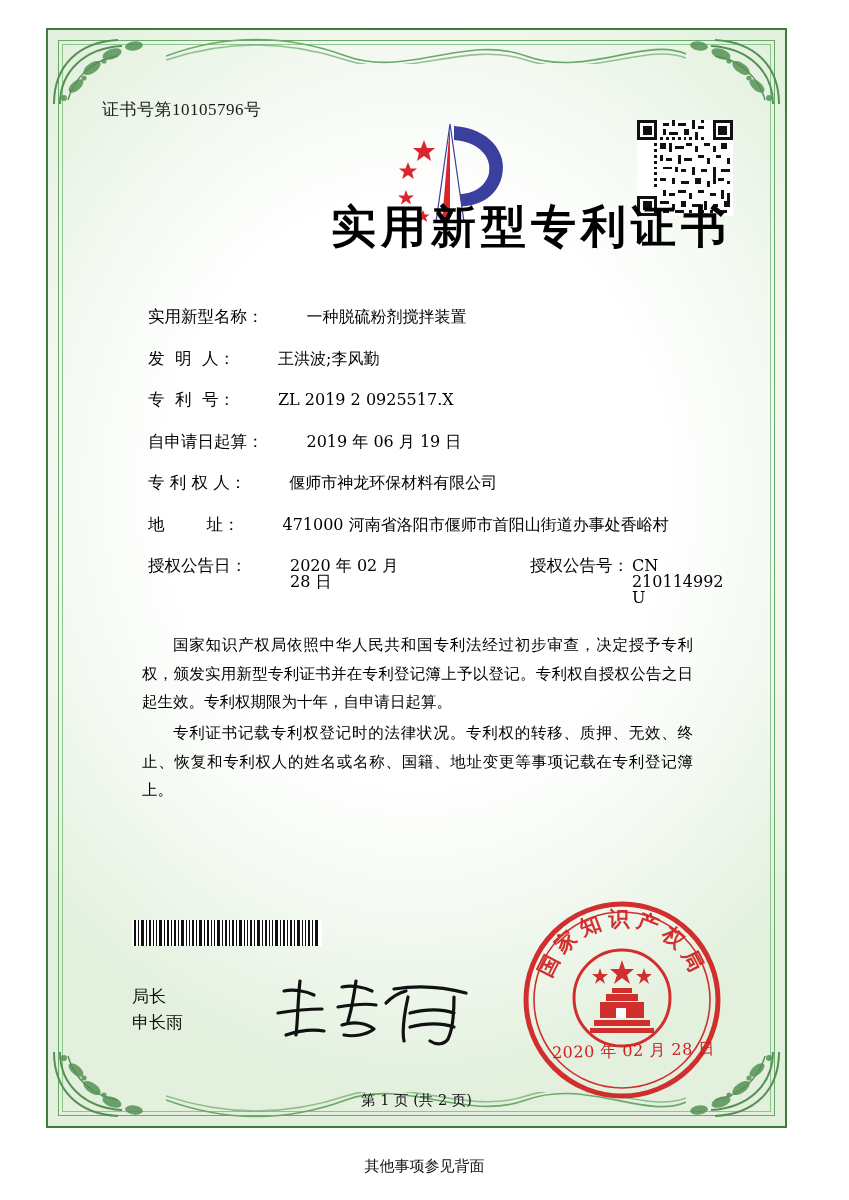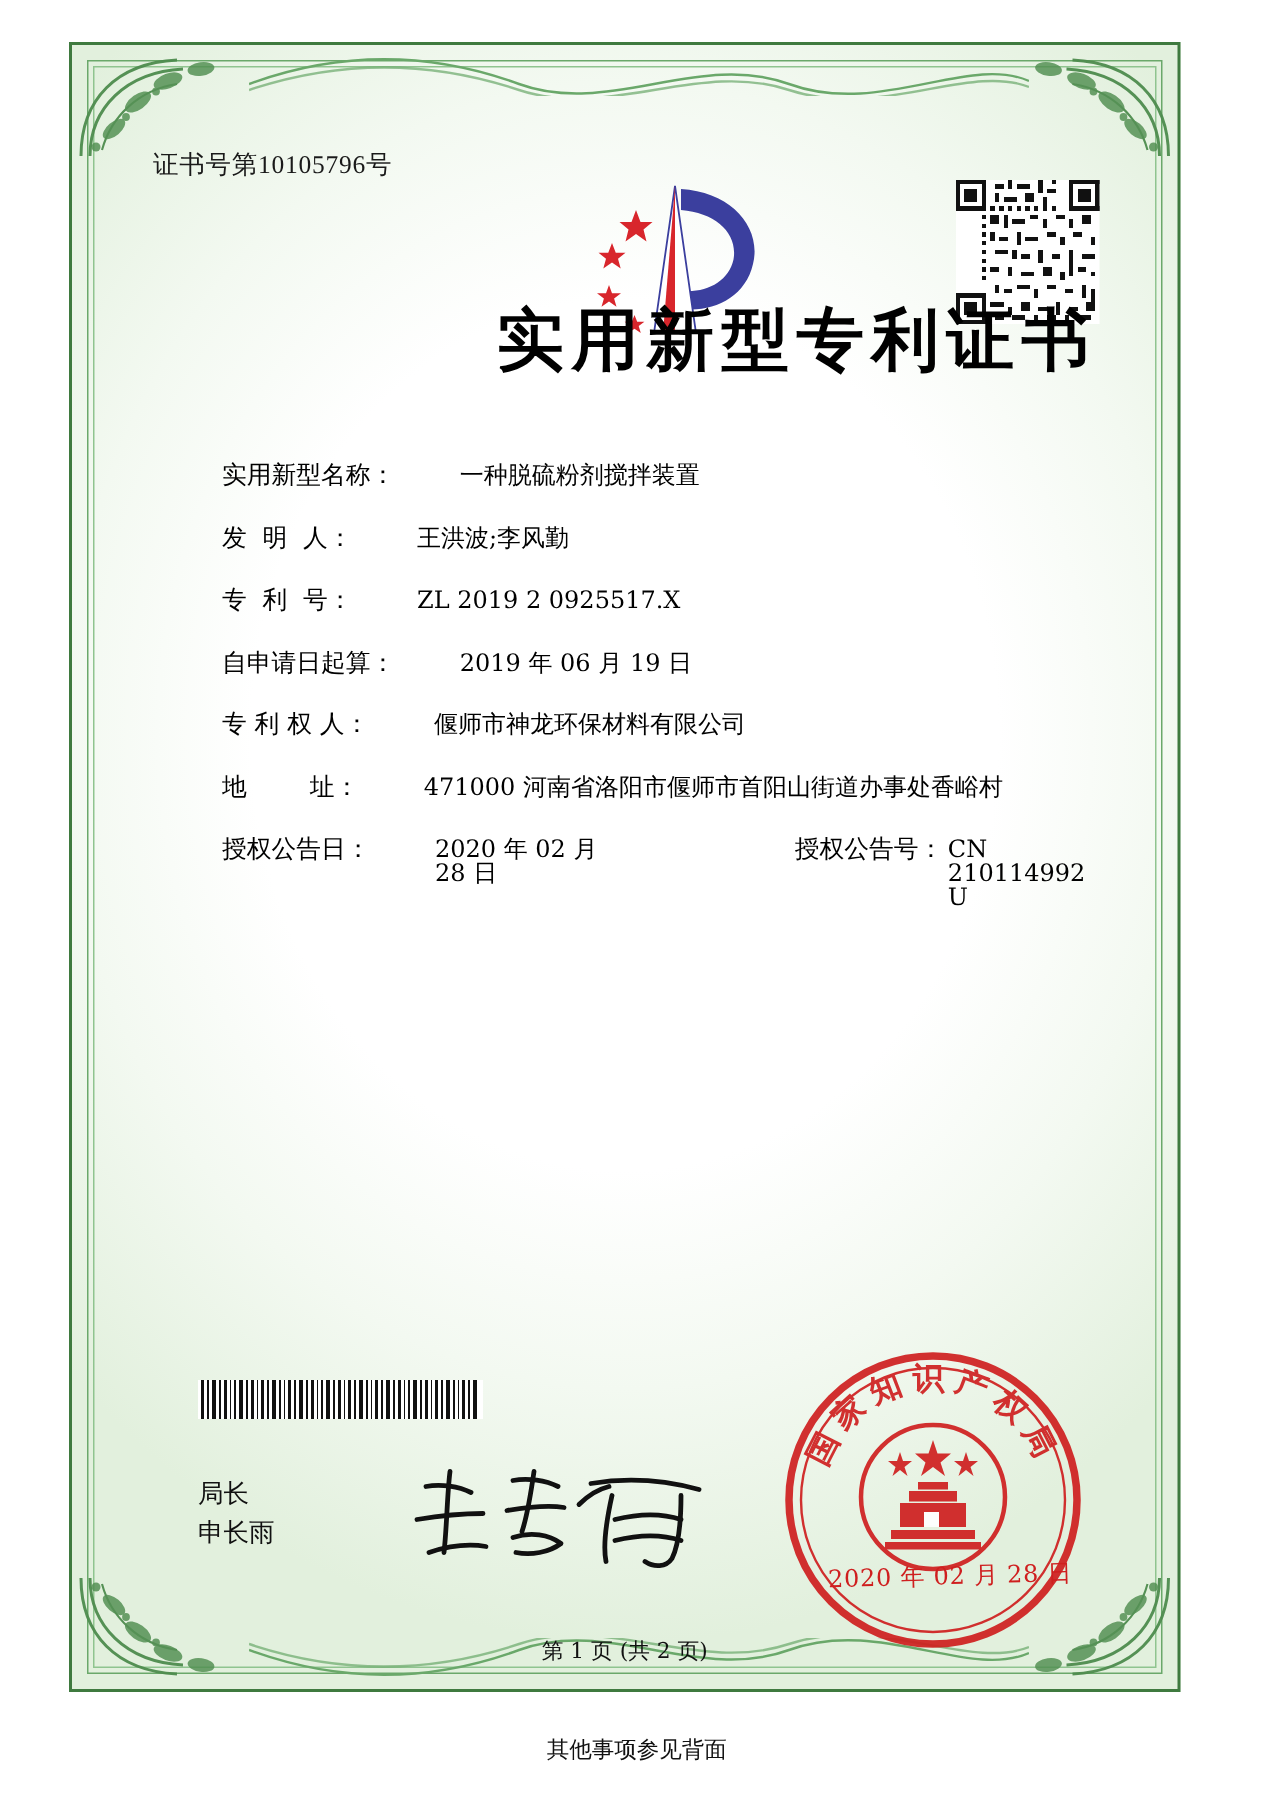--- a/index.html
+++ b/index.html
@@ -470,20 +470,22 @@
         <span class="f-value">2020 年 02 月 28 日</span>
         <span class="col2">
           <span class="f-label">授权公告号：</span>
           <span class="f-value">CN 210114992 U</span>
         </span>
       </div>
 
     </div>
 
     <div class="paragraphs">
+      <p>国家知识产权局依照中华人民共和国专利法经过初步审查，决定授予专利权，颁发实用新型专利证书并在专利登记簿上予以登记。专利权自授权公告之日起生效。专利权期限为十年，自申请日起算。</p>
+      <p>专利证书记载专利权登记时的法律状况。专利权的转移、质押、无效、终止、恢复和专利权人的姓名或名称、国籍、地址变更等事项记载在专利登记簿上。</p>
     </div>
 
   </div>
 
   <svg class="barcode" viewBox="0 0 190 26" shape-rendering="crispEdges">
     <rect width="190" height="26" fill="#fff"></rect>
     <g fill="#111">
       <rect x="2" y="0" width="2" height="26"></rect>
         <rect x="6" y="0" width="1" height="26"></rect>
       <rect x="9" y="0" width="3" height="26"></rect>

